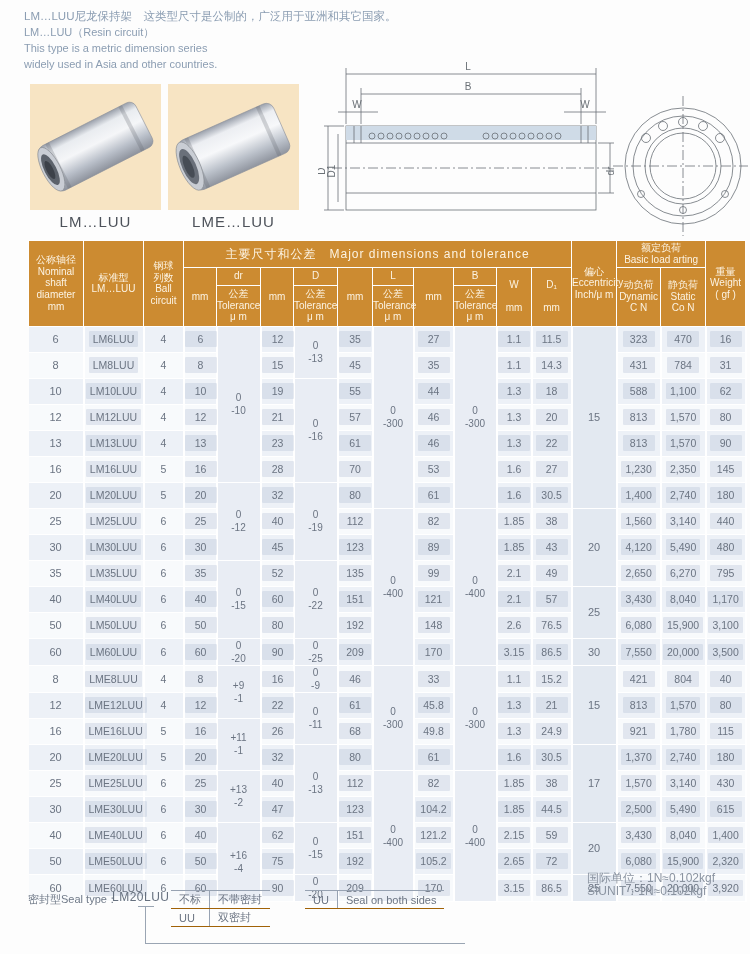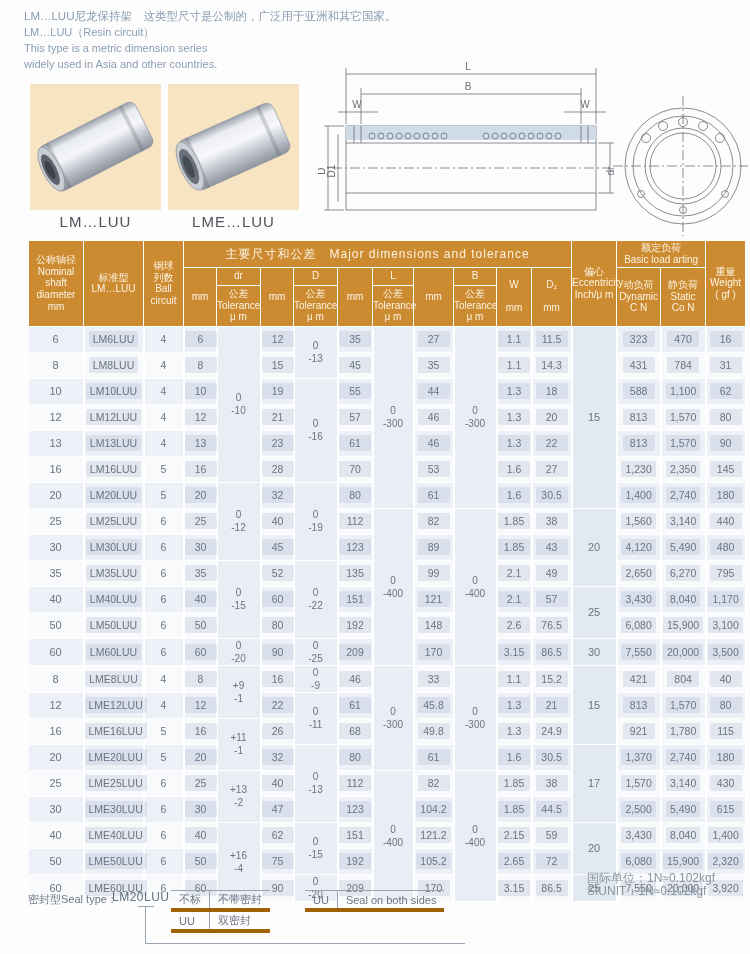--- a/index.html
+++ b/index.html
@@ -41,21 +41,21 @@
   
   #footer{position:absolute;left:28px;top:884px;width:717px;height:70px;color:#6b7482;}
   .si-note{position:absolute;right:30px;top:-12px;text-align:left;font-size:12px;
            color:#8a93a0;line-height:13px;}
   .seal-label{position:absolute;left:0;top:8px;font-size:11px;color:#707a88;}
   .seal-code{position:absolute;left:84px;top:6px;font-size:12px;color:#66707e;letter-spacing:.5px;}
   .br-tick{position:absolute;left:110px;top:22px;width:16px;border-top:1px solid #9aa5b3;}
   .br-v{position:absolute;left:117px;top:22px;height:37px;border-left:1px solid #9aa5b3;}
   .br-h{position:absolute;left:117px;top:59px;width:320px;border-top:1px solid #9aa5b3;}
   table.mini{position:absolute;border-collapse:collapse;}
-  table.mini td{border-top:1px solid #97a2b2;border-bottom:4px solid #a16207;
+  table.mini td{border-top:1px solid #97a2b2;border-bottom:1px solid #a16207;
                 padding:1px 8px;font-size:11px;color:#6b7482;height:15px;white-space:nowrap;}
   table.mini td:first-child{border-right:1px solid #97a2b2;}
   #mini-cn{left:143px;top:6px;}
   #mini-en{left:277px;top:6px;}
 </style>
 </head>
 <body>
 
 <div id="page">
 

